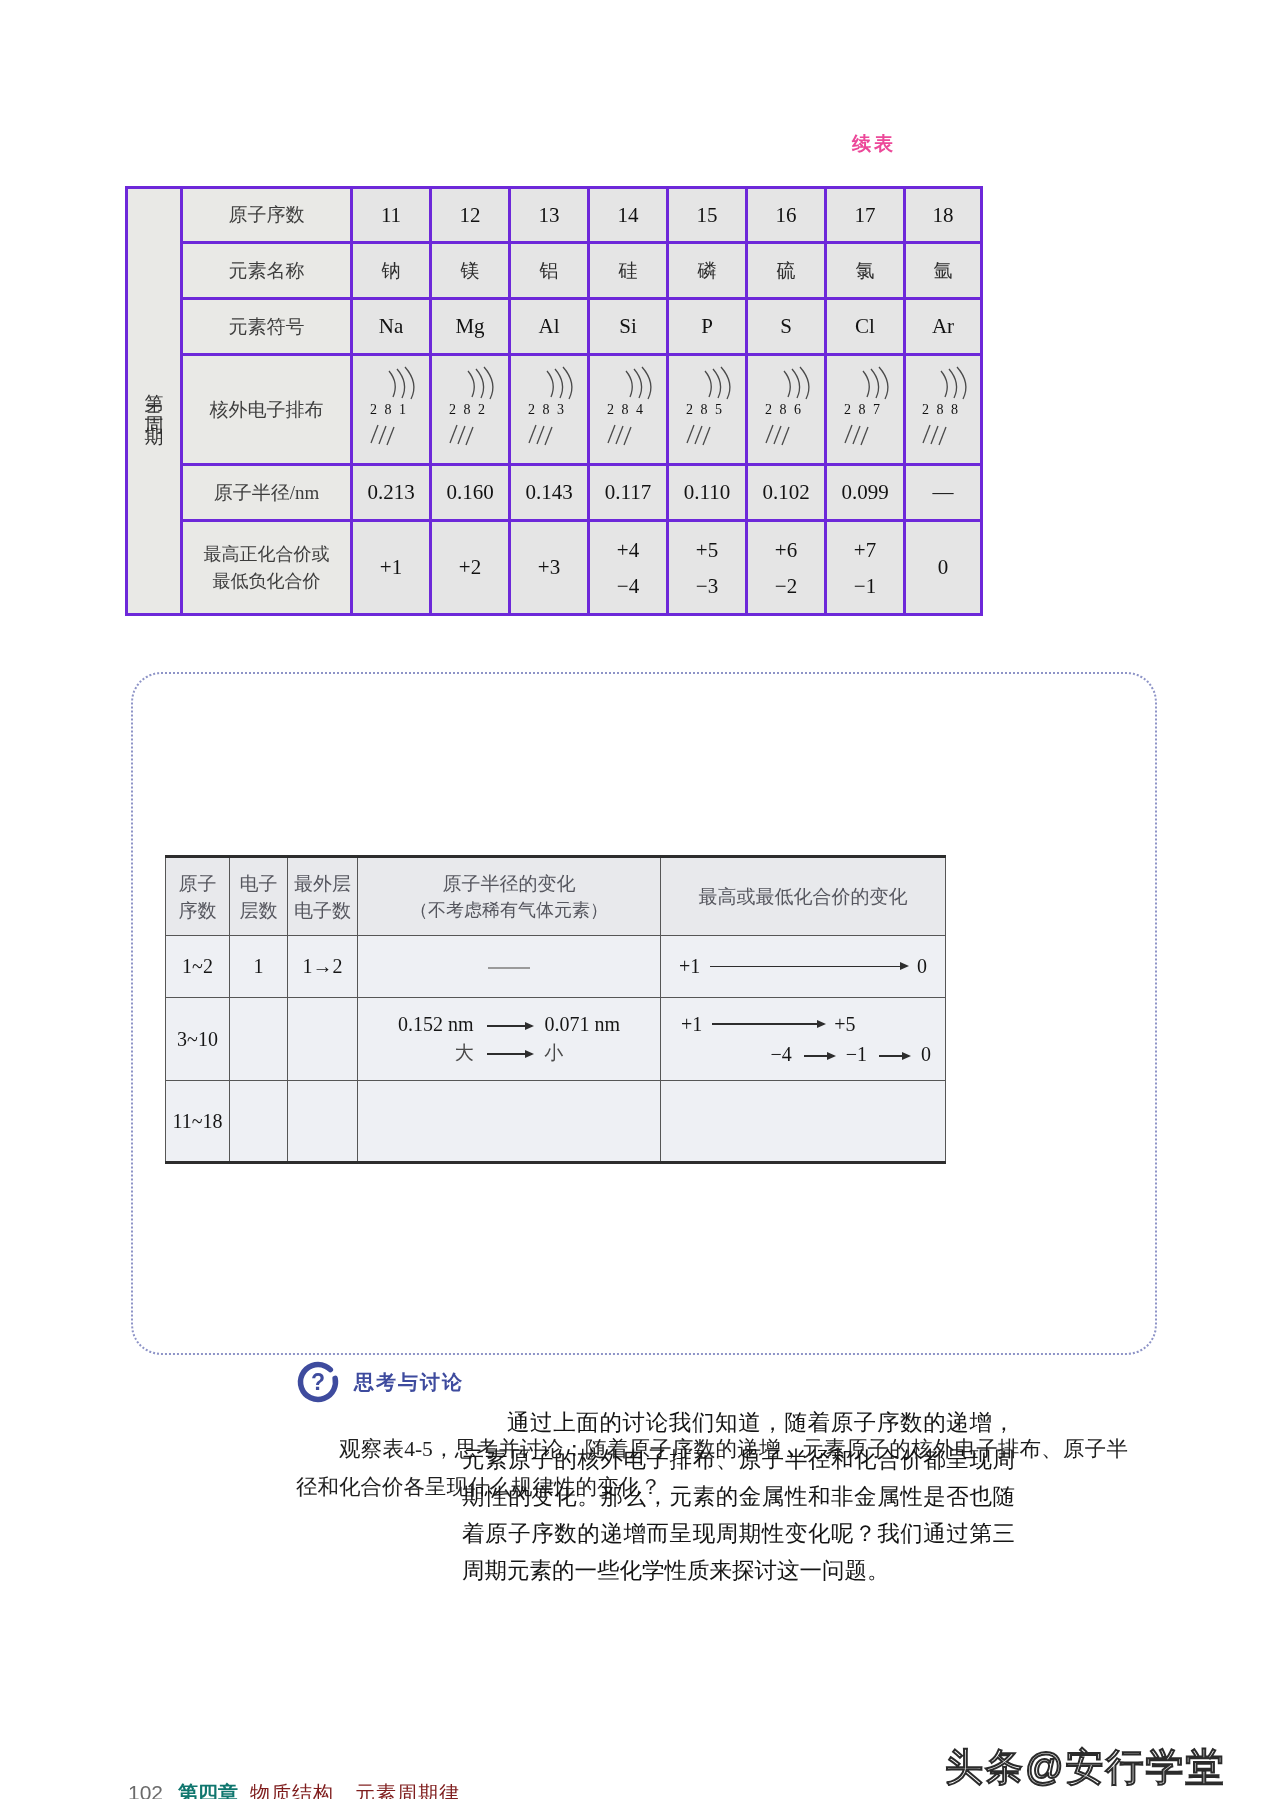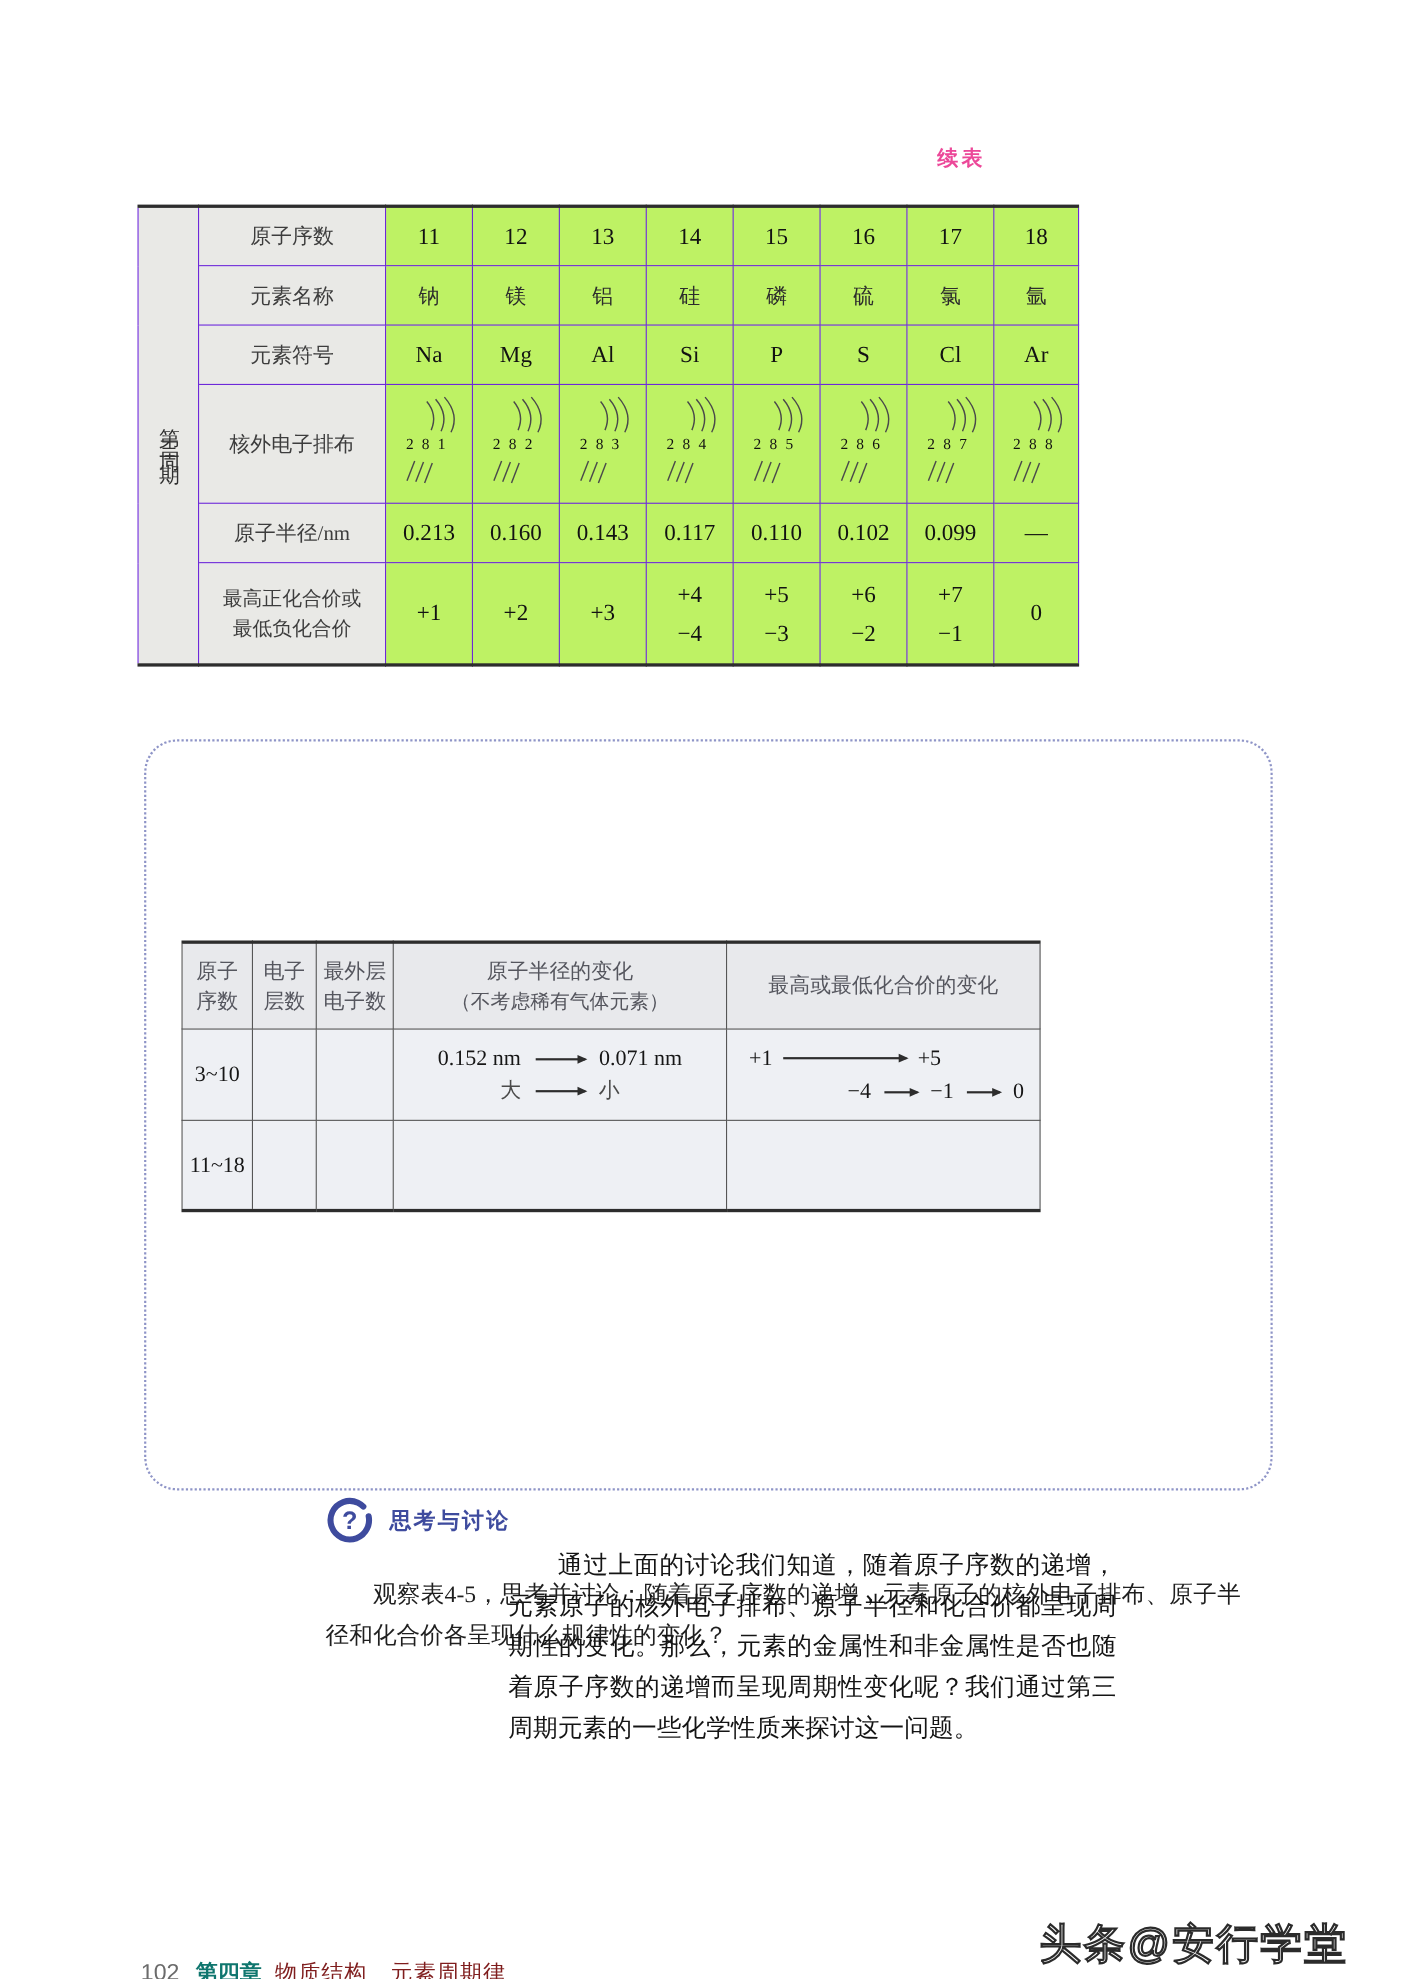--- a/index.html
+++ b/index.html
@@ -6,26 +6,26 @@
   body{width:1287px;height:1799px;position:relative;background:#ffffff;overflow:hidden;
        font-family:"Liberation Serif",serif;color:#1a1a1a;}
 
   
   #cont-label{position:absolute;left:852px;top:131px;font-size:19px;font-weight:700;
               letter-spacing:3px;color:#ec4899;font-family:"Liberation Sans",sans-serif;}
 
   
   #main-table{position:absolute;left:125px;top:186px;width:855px;border-collapse:collapse;
               table-layout:fixed;border-top:3px solid #2d2d2d;border-bottom:3px solid #2d2d2d;}
-  #main-table td{border:1px solid #6d28d9;text-align:center;vertical-align:middle;padding:0;}
+  #main-table td{border:3px solid #6d28d9;text-align:center;vertical-align:middle;padding:0;}
   #main-table td.period{background:#e9e9e6;}
   .period-v{writing-mode:vertical-rl;text-orientation:upright;letter-spacing:11px;
             font-size:19px;color:#2f2f2f;margin:0 auto;}
   #main-table td.rowlab{background:#e9e9e6;font-size:19px;color:#3d3d3d;}
-  #main-table td.c{background:#bef264;font-size:21px;color:#121212;margin-left:48px;}
+  #main-table td.c{background:#e5e5e5;font-size:21px;color:#121212;margin-left:48px;}
   #main-table td.cn{font-size:19px;color:#2c2c2c;}
   #main-table tr.r1 td{height:52px;} #main-table tr.r2 td{height:53px;}
   #main-table tr.r3 td{height:53px;} #main-table tr.r4 td{height:107px;}
   #main-table tr.r5 td{height:53px;} #main-table tr.r6 td{height:91px;}
   .vtwo div{line-height:36px;} .vone{line-height:1;}
   .lab2{line-height:27px;font-size:18px;}
 
   
   #think-box{position:absolute;left:131px;top:672px;width:1026px;height:683px;
              border:2px dotted #8e94c7;border-radius:30px;box-sizing:border-box;}
@@ -311,20 +311,33 @@
         <div class="hl">电子数</div>
       </td>
       <td>
         <div class="hl">原子半径的变化</div>
         <div class="hl2">（不考虑稀有气体元素）</div>
       </td>
       <td>
         <div class="hl">最高或最低化合价的变化</div>
       </td>
     </tr>
+    <tr class="ir1">
+      <td class="itc">1~2</td>
+      <td class="itc">1</td>
+      <td class="itc">1→2</td>
+      <td class="itc"><span class="dash"></span></td>
+      <td class="itc">
+        <div class="flexline padlr">
+          <span>+1</span>
+          <span class="arrow grow"></span>
+          <span>0</span>
+        </div>
+      </td>
+    </tr>
     <tr class="ir2">
       <td class="itc">3~10</td>
       <td class="itc"></td>
       <td class="itc"></td>
       <td class="itc">
         <div class="cline">
           <span>0.152 nm</span>
           <span class="arrow a45"></span>
           <span>0.071 nm</span>
         </div>

